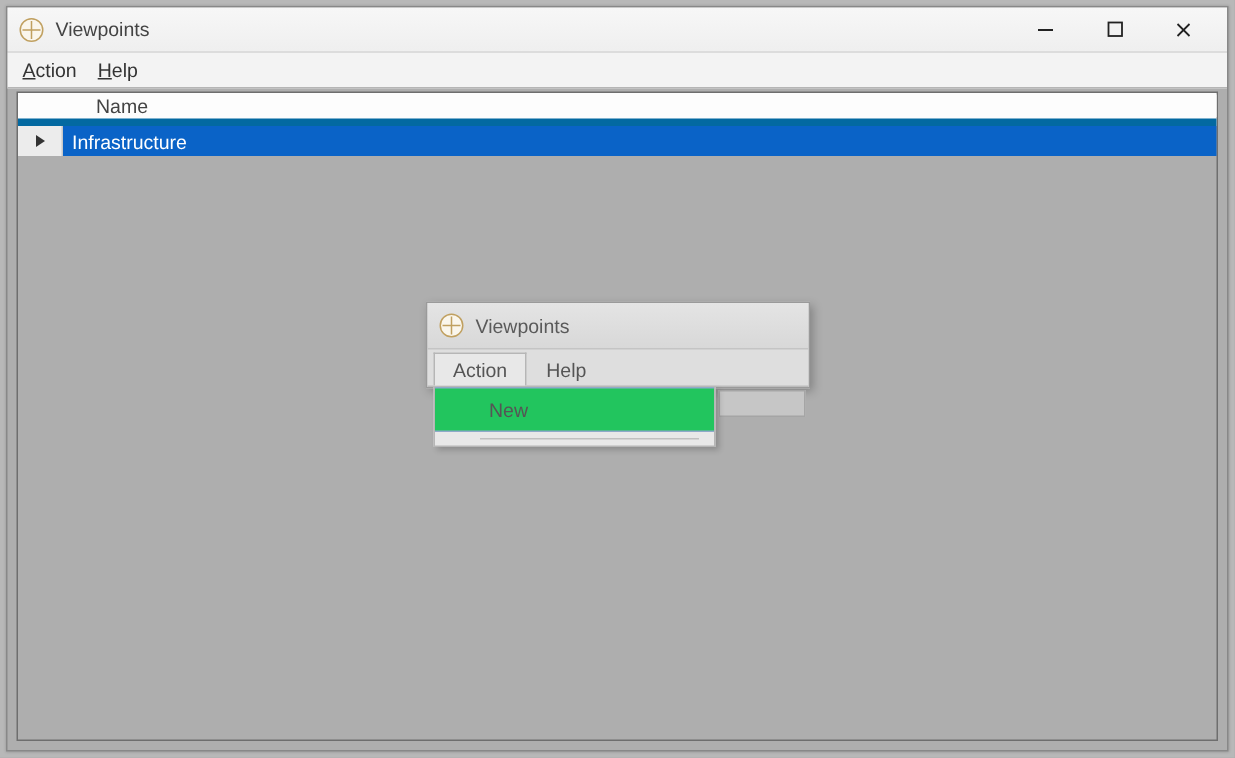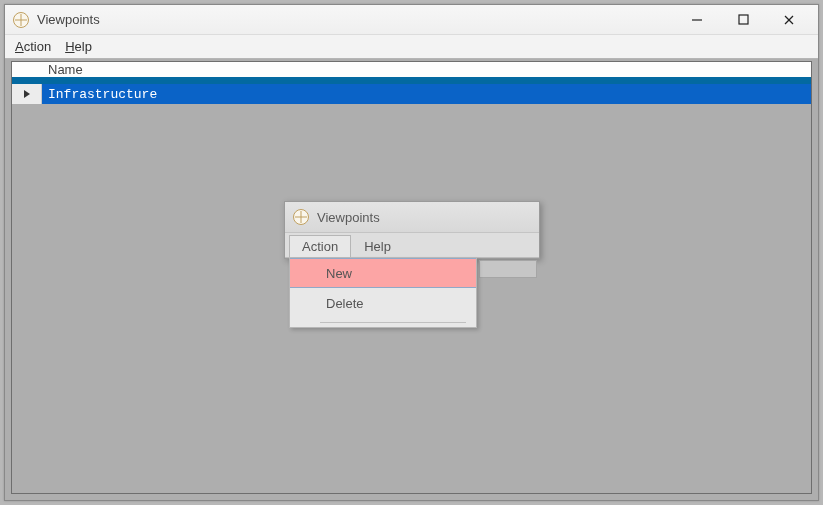--- a/index.html
+++ b/index.html
@@ -40,31 +40,31 @@
     display: flex; align-items: center; padding-left: 10px; gap: 14px;
   }
   .menu-item { color: #333; }
   .menu-item .ul { text-decoration: underline; }
 
   .content-border {
     position: absolute; left: 6px; right: 6px; top: 56px; bottom: 6px;
     border: 1px solid #6e6e6e; background: #aeaeae;
   }
   .grid-header {
-    height: 22px; background: #fdfdfd; border-bottom: 7px solid #0369a1;
-    display: flex; align-items: center;
+    height: 22px; background: #fdfdfd; border-bottom: 5px solid #0369a1;
+    display: flex; align-items: center; gap: 16px;
   }
   .hdr-gutter { width: 30px; border-right: 1px solid #c8c8c8; background: #f2f2f2; }
   .hdr-name { flex: 1; display: flex; align-items: center; padding-left: 6px; color: #444; background: #fdfdfd; }
 
   .grid-body { }
   .row {
     height: 20px; display: flex; align-items: stretch;
   }
-  .row.selected .cell { background: #0a63c7; color: #fff; font-family: Liberation Mono, monospace; }
+  .row.selected .cell { background: #0a63c7; color: #fff; }
   .row-gutter {
     width: 30px; background: #ececec; border-right: 1px solid #c8c8c8;
     display: flex; align-items: center; justify-content: center;
   }
   .row-gutter svg { fill: #333; }
   .cell {
     flex: 1; display: flex; align-items: center; padding-left: 6px;
     background: #fff; color: #222;
   }
 
@@ -93,21 +93,21 @@
   .popup-dropdown {
     position: absolute; left: 4px; top: 56px; width: 188px;
     background: #e8e8e8; border: 1px solid #b6b6b6; border-top: none;
     box-shadow: 2px 2px 4px rgba(0,0,0,0.2);
   }
   .dd-item {
     height: 30px; display: flex; align-items: center; padding-left: 36px;
     color: #555; border-top: 1px solid transparent; border-bottom: 1px solid transparent;
   }
   .dd-item.hl {
-    background: #fca5a5; border-top-color: #8fa9c9; border-bottom-color: #8fa9c9;
+    background: #22c55e; border-top-color: #8fa9c9; border-bottom-color: #8fa9c9;
   }
   .dd-sep { height: 1px; margin: 4px 10px 4px 30px; background: #c0c0c0; }
 
   .popup-client-stub {
     position: absolute; left: 194px; top: 58px; width: 58px; height: 18px;
     background: #c6c6c6; border: 1px solid #a5a5a5;
   }
 </style>
 </head>
 <body>
@@ -168,16 +168,15 @@
   </div>
   <div class="popup-menubar">
     <div class="popup-menu active">Action</div>
     <div class="popup-menu">Help</div>
   </div>
 
   <div class="popup-client-stub"></div>
 
   <div class="popup-dropdown">
     <div class="dd-item hl">New</div>
-    <div class="dd-item">Delete</div>
     <div class="dd-sep"></div>
   </div>
 </div>
 
 </body></html>

